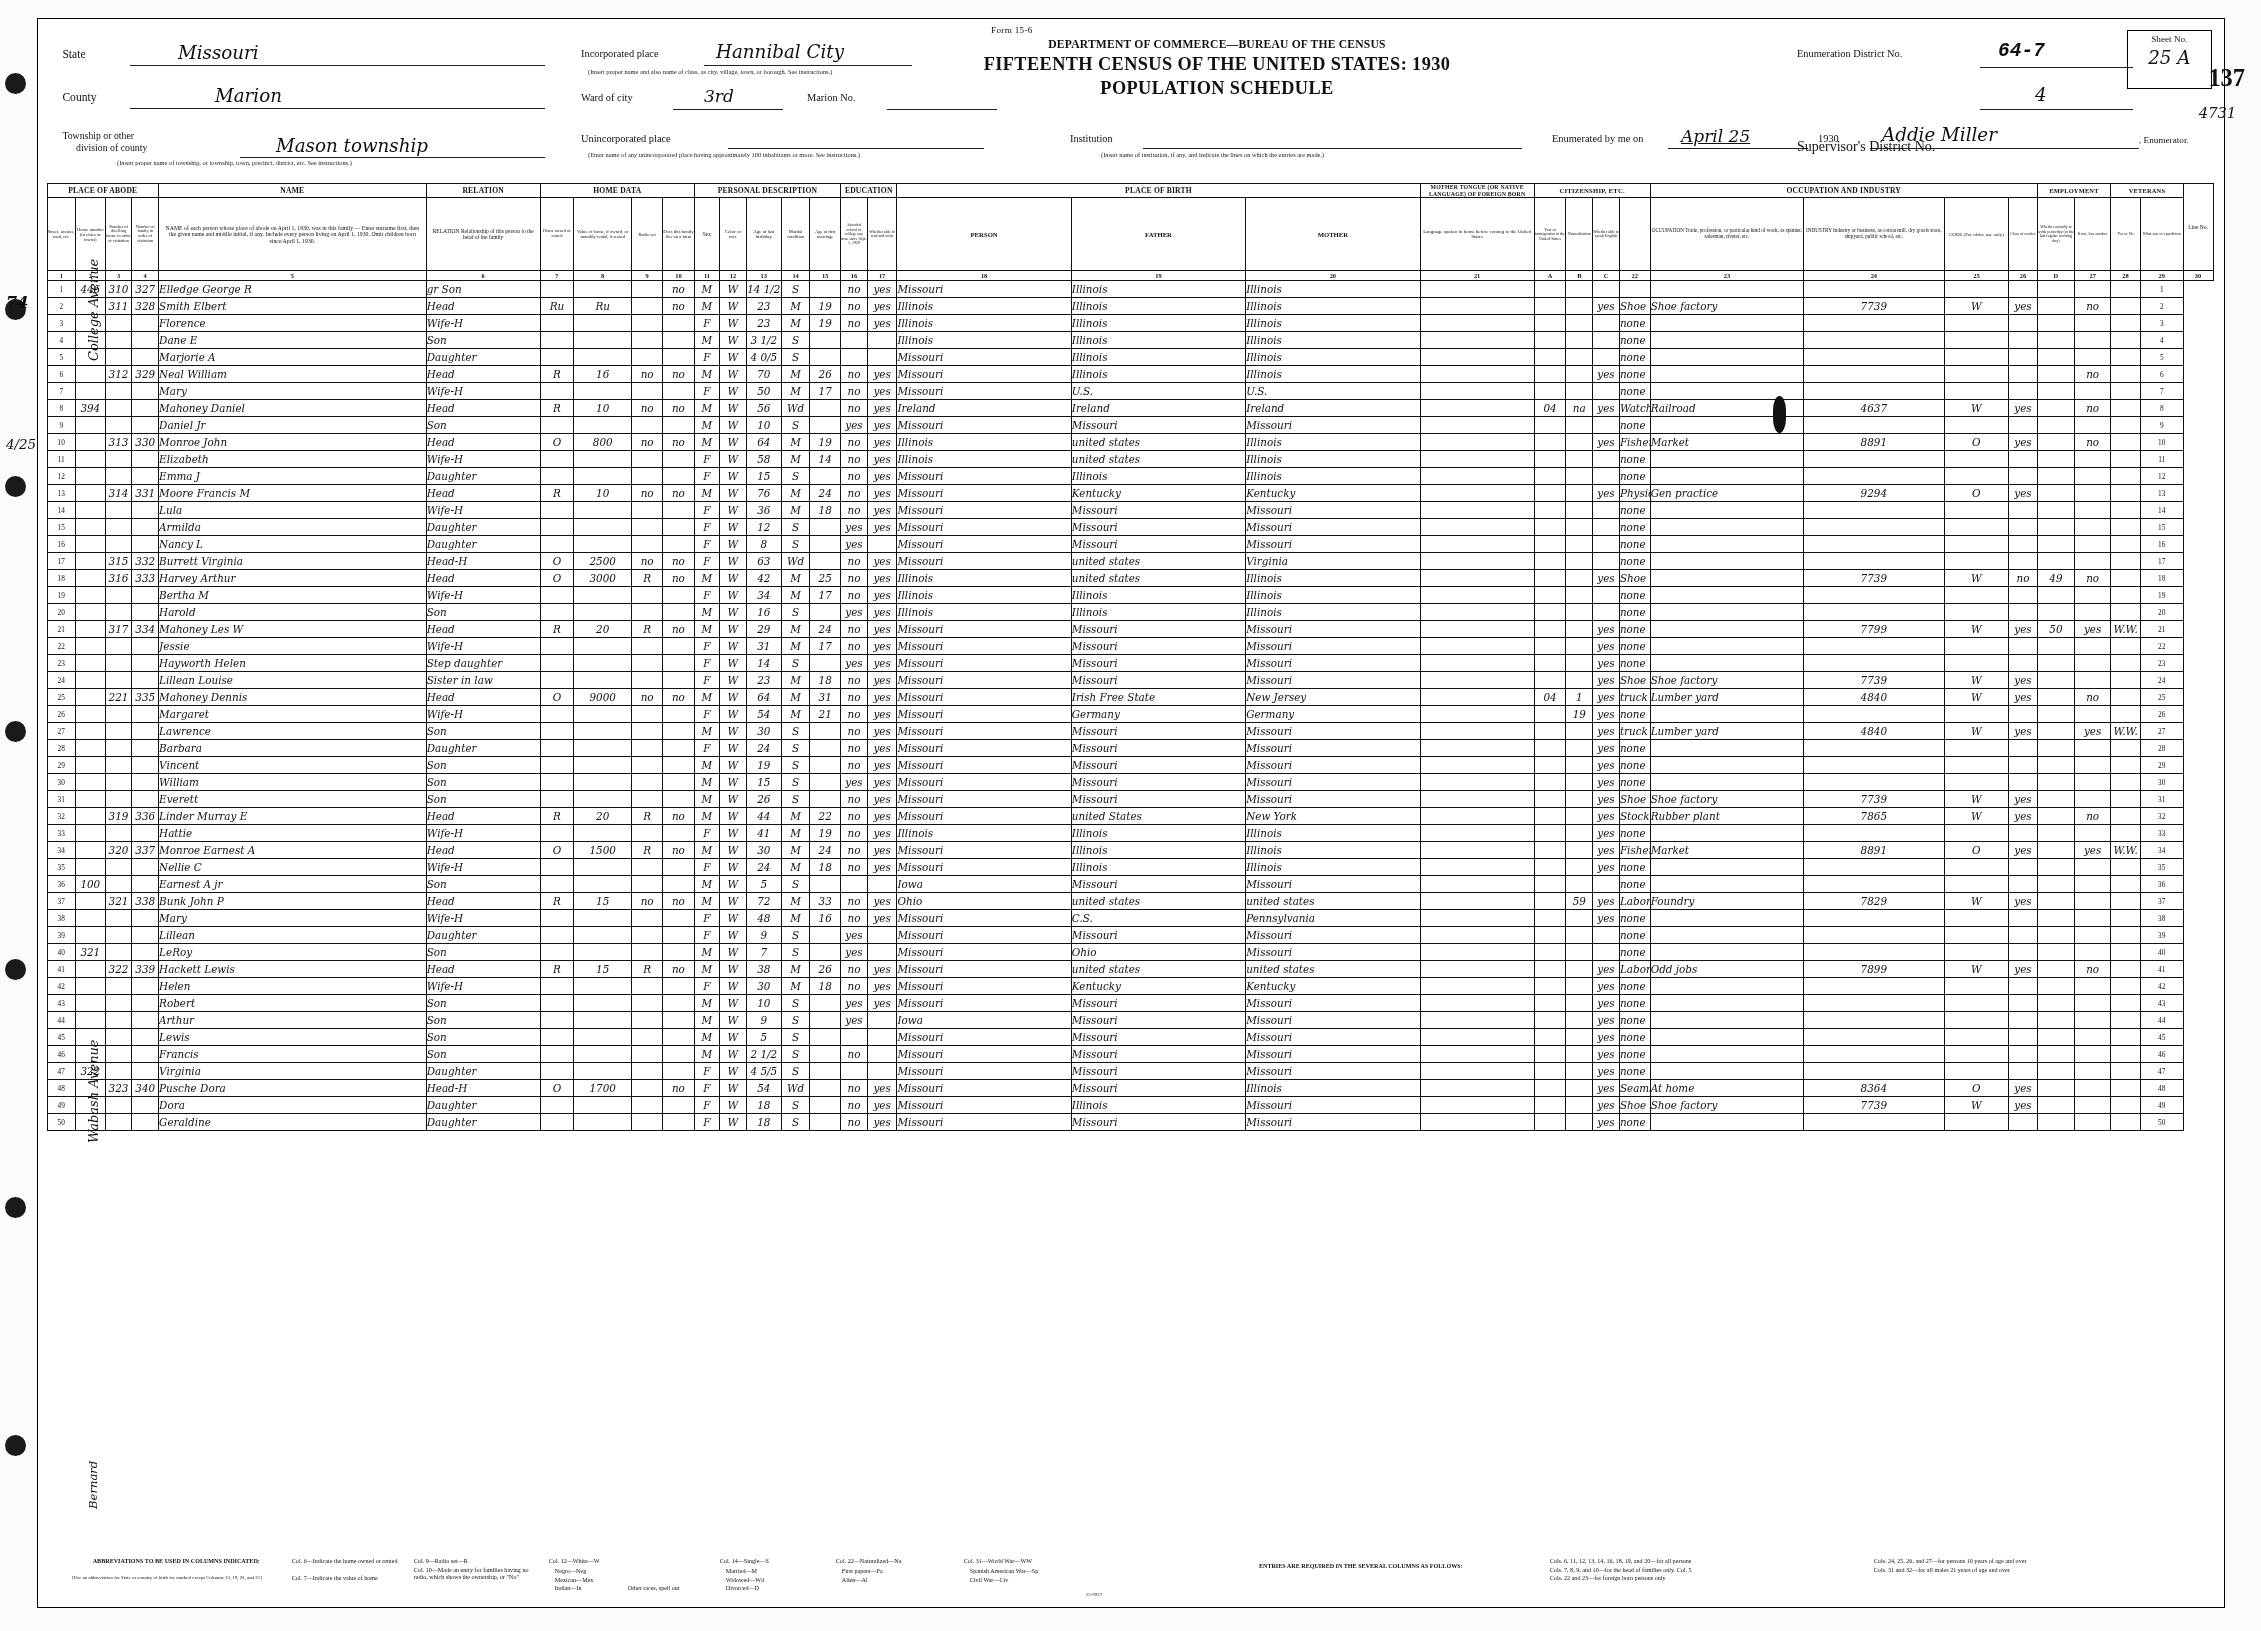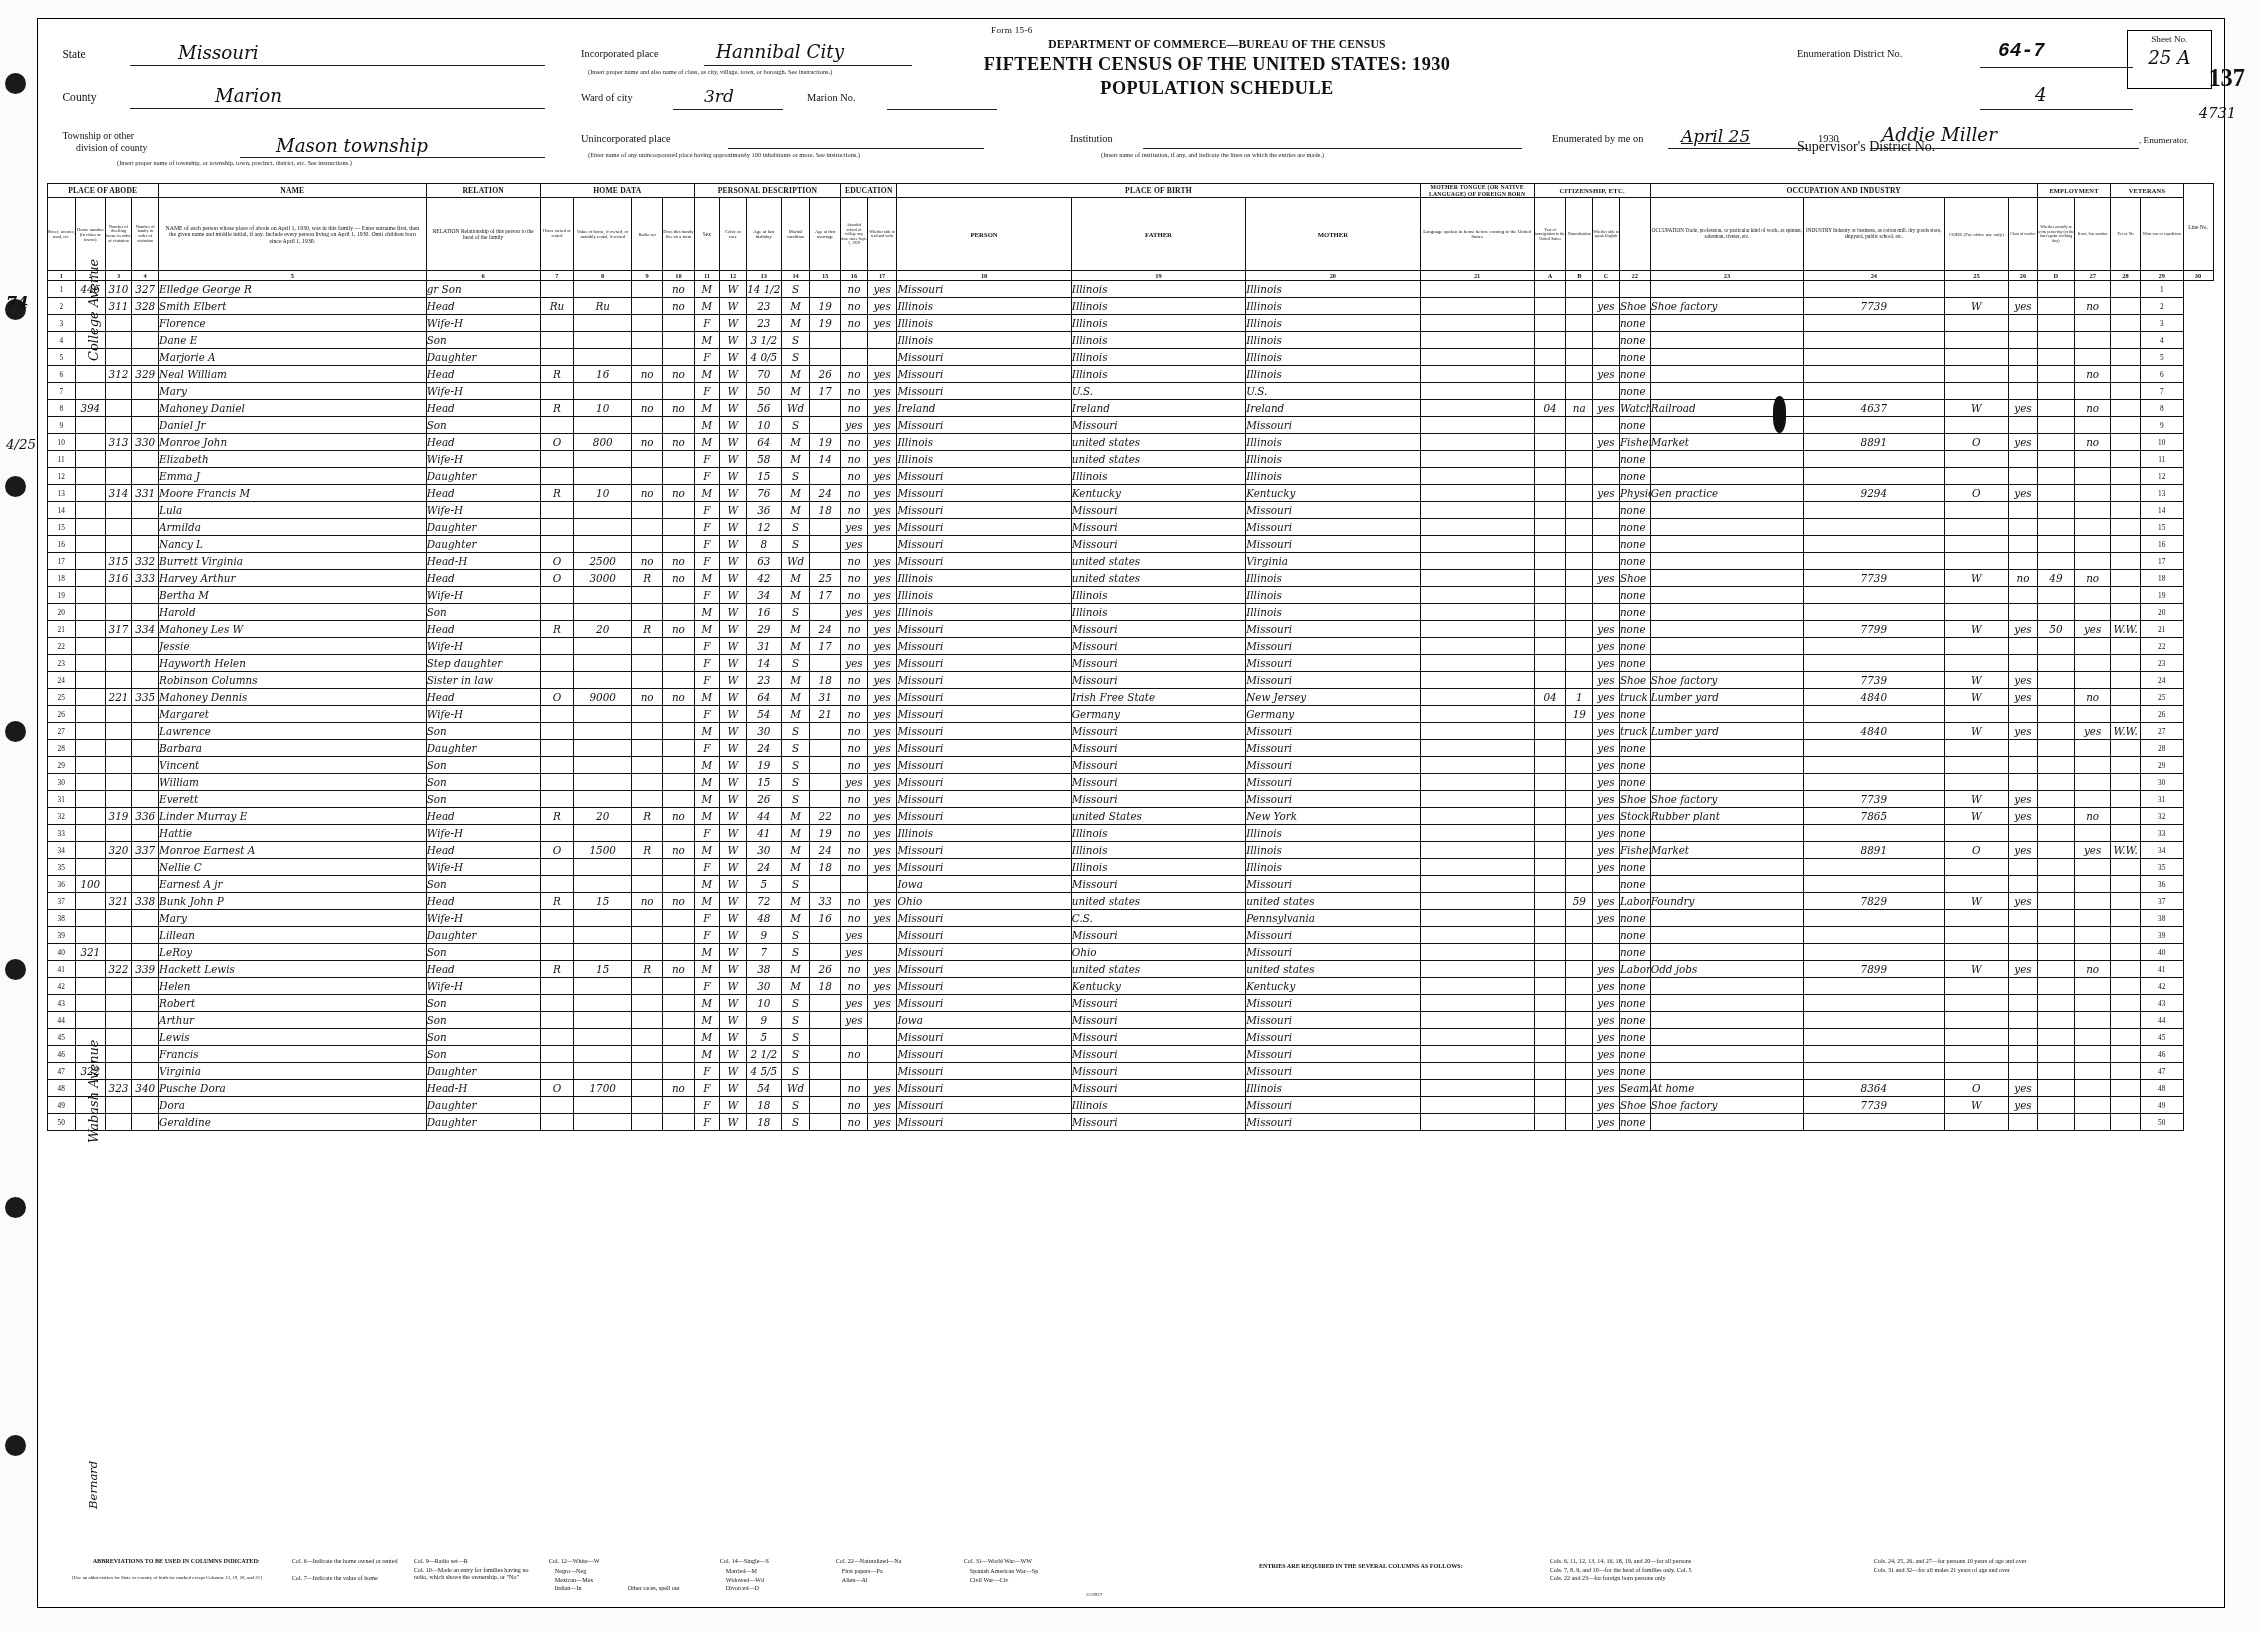--- a/index.html
+++ b/index.html
@@ -1052,21 +1052,21 @@
             <td class="cell-h ctr"></td>
             <td class="cell-h ctr"></td>
             <td class="cell-h ctr"></td>
             <td class="rn">23</td>
           </tr>
           <tr>
             <td class="rn">24</td>
             <td class="cell-h ctr"></td>
             <td class="cell-h ctr"></td>
             <td class="cell-h ctr"></td>
-            <td class="cell-h">Robinson Columns</td>
+            <td class="cell-h">Lillean Louise</td>
             <td class="cell-h">Sister in law</td>
             <td class="cell-h ctr"></td>
             <td class="cell-h ctr"></td>
             <td class="cell-h ctr"></td>
             <td class="cell-h ctr"></td>
             <td class="cell-h ctr">F</td>
             <td class="cell-h ctr">W</td>
             <td class="cell-h ctr">23</td>
             <td class="cell-h ctr">M</td>
             <td class="cell-h ctr">18</td>

